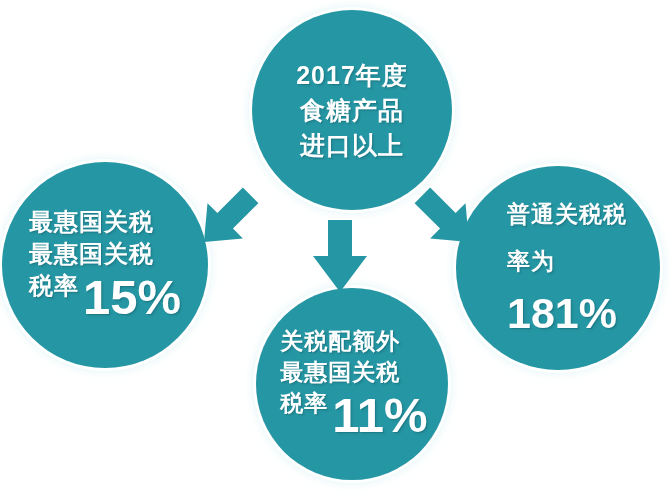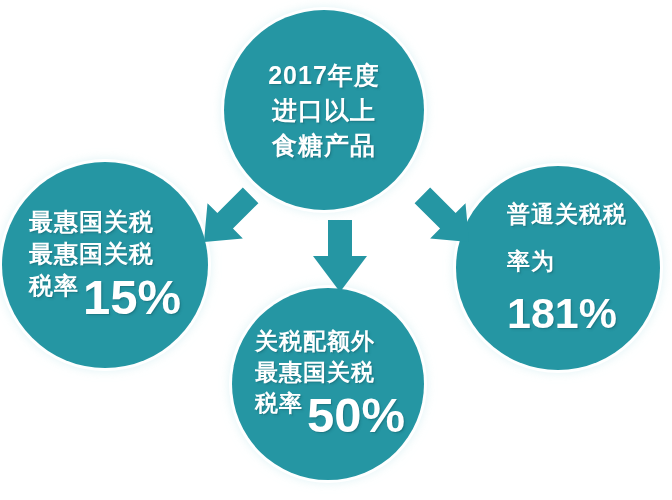--- a/index.html
+++ b/index.html
@@ -23,35 +23,35 @@
     background: #2596a3;
     box-sizing: border-box;
     display: flex;
     flex-direction: column;
     justify-content: center;
     box-shadow: 0 0 0 3px rgba(255,255,255,0.95),
                 0 0 10px 3px rgba(200,235,238,0.55);
   }
 
   .c-top {
-    left: 224px;
+    left: 252px;
     top: 10px;
     width: 200px;
     height: 200px;
     align-items: center;
   }
   .c-left {
     left: 2px;
     top: 162px;
     width: 206px;
     height: 206px;
     align-items: center;
   }
   .c-bottom {
-    left: 232px;
+    left: 256px;
     top: 288px;
     width: 192px;
     height: 192px;
     align-items: center;
   }
   .c-right {
     left: 456px;
     top: 166px;
     width: 204px;
     height: 204px;
@@ -116,43 +116,43 @@
   .arrow svg { display: block; }
 </style>
 </head>
 <body>
 
 <div id="canvas">
 
   <div class="circle c-top">
     <div class="textwrap">
       <div class="tline">2017年度</div>
+      <div class="tline">食糖产品</div>
       <div class="tline">进口以上</div>
-      <div class="tline">食糖产品</div>
     </div>
   </div>
 
   <div class="circle c-left">
     <div class="textwrap">
       <div class="tline">最惠国关税</div>
       <div class="tline">最惠国关税</div>
       <div class="tline mixline">
         <span>税率</span>
         <span class="bignum">15%</span>
       </div>
     </div>
   </div>
 
   <div class="circle c-bottom">
     <div class="textwrap">
       <div class="tline">关税配额外</div>
       <div class="tline">最惠国关税</div>
       <div class="tline mixline">
         <span>税率</span>
-        <span class="bignum">50%</span>
+        <span class="bignum">11%</span>
       </div>
     </div>
   </div>
 
   <div class="circle c-right">
     <div class="textwrap">
       <div class="tline">普通关税税</div>
       <div class="tline">率为</div>
       <div class="tline numline">
         <span class="bignum">181%</span>

